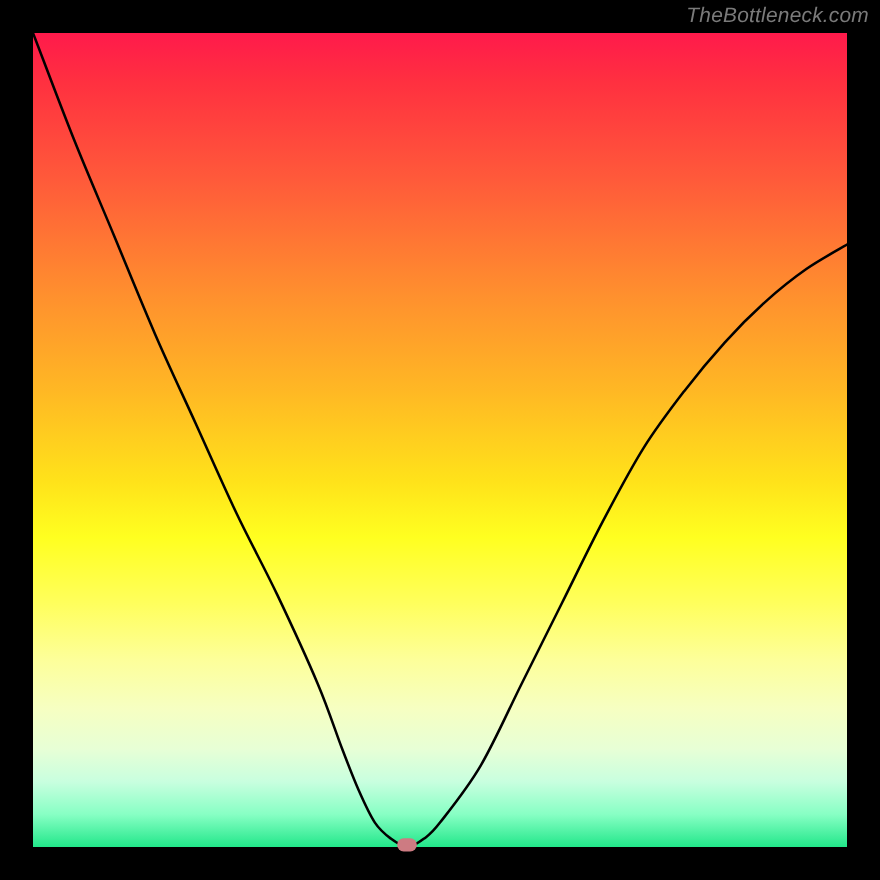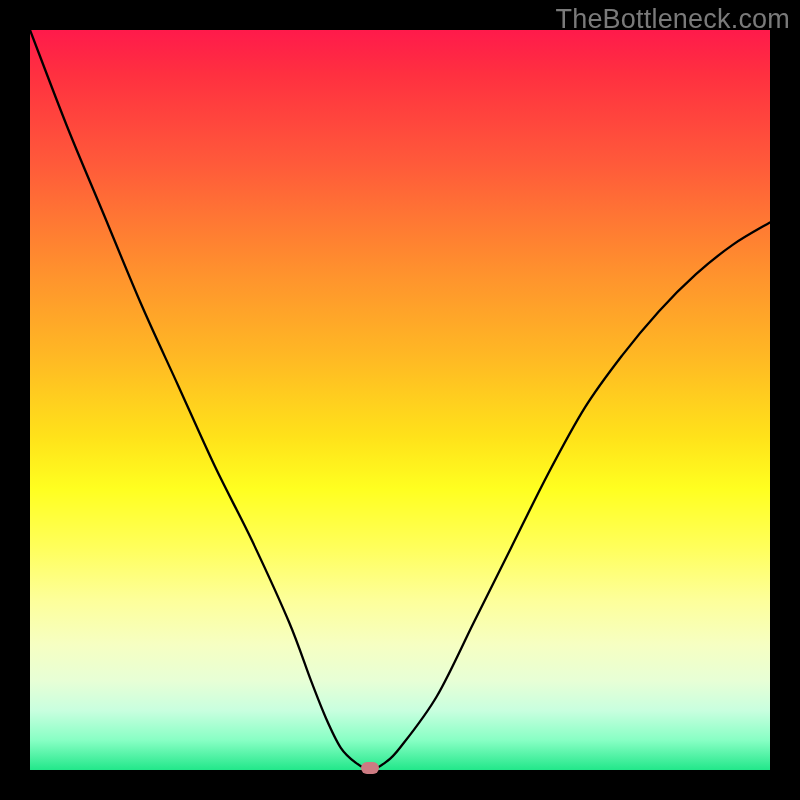--- a/index.html
+++ b/index.html
@@ -15,24 +15,25 @@
     position: relative;
     width: 800px;
     height: 800px;
     background: #000;
   }
   .watermark {
     position: absolute;
     top: 4px;
     right: 10px;
     color: #7a7a7a;
-    font-size: 27px;
+    font-size: 19px;
     font-weight: 500;
     letter-spacing: 0.2px;
     z-index: 10;
+    font-style: italic;
   }
   .plot-bg {
     position: absolute;
     left: 30px;
     top: 30px;
     width: 740px;
     height: 740px;
     background: linear-gradient(
       to bottom,
       #ff1a4b 0%,

